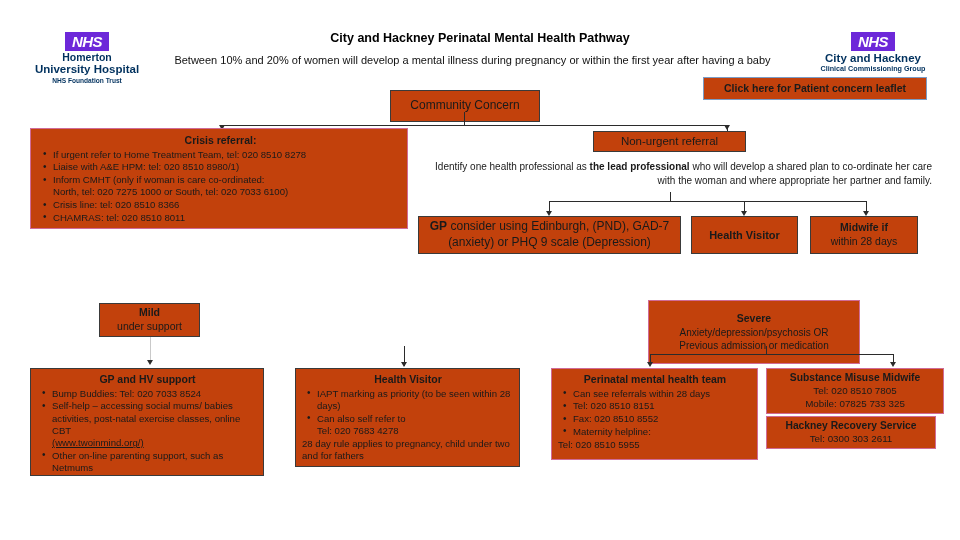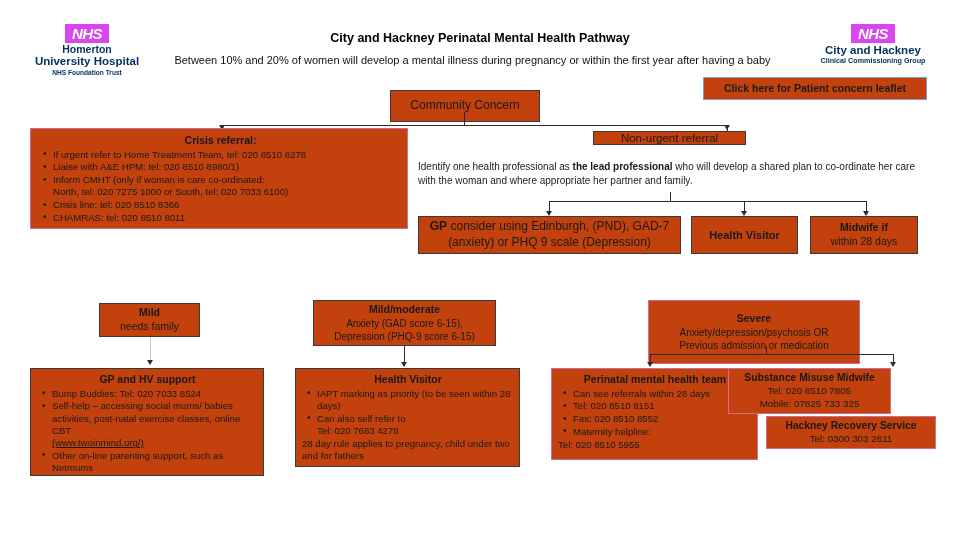--- a/index.html
+++ b/index.html
@@ -16,26 +16,27 @@
     width: 960px;
     height: 540px;
     overflow: hidden;
     background: #ffffff;
   }
 
   
   .nhs-logo { position: absolute; text-align: center; }
   .nhs-mark {
     display: inline-block;
-    background: #d946ef;
+    background: #6d28d9;
     color: #ffffff;
     font-weight: bold;
     font-style: italic;
     letter-spacing: -0.5px;
     font-family: "Liberation Sans", sans-serif;
+    margin-top: 8px;
   }
   .nhs-sub {
     color: #00315e;
     font-weight: bold;
     line-height: 1.08;
   }
   .nhs-sub2 {
     color: #00315e;
     font-weight: bold;
   }
@@ -186,25 +187,25 @@
       <li>Liaise with A&amp;E HPM: tel: 020 8510 8980/1)</li>
       <li>
         <span>Inform CMHT (only if woman is care co-ordinated:</span><br>
         <span>North, tel: 020 7275 1000 or South, tel: 020 7033 6100)</span>
       </li>
       <li>Crisis line: tel: 020 8510 8366</li>
       <li>CHAMRAS: tel: 020 8510 8011</li>
     </ul>
   </div>
 
-  <div class="box" style="left:593px; top:131px; width:153px; height:14px;">
+  <div class="box" style="left:593px; top:131px; width:153px; height:21px;">
     <div class="node-label" style="font-size:11.5px;">Non-urgent referral</div>
   </div>
 
-  <div style="position:absolute; left:418px; top:160px; width:514px; font-size:10px; line-height:1.35; text-align:left;">
+  <div style="position:absolute; left:418px; top:160px; width:514px; font-size:10px; line-height:1.35; text-align:right;">
     <span>Identify one health professional as </span><span style="font-weight:bold;">the lead professional</span><span> who will develop a shared plan to co-ordinate her care with the woman and where appropriate her partner and family.</span>
   </div>
 
   <div class="vline" style="left:670px; top:192px; height:10px;"></div>
   <div class="hline" style="left:549px; top:201px; width:317px;"></div>
   <div class="vline" style="left:549px; top:201px; height:12px;"></div>
   <div class="arrow-d" style="left:546px; top:211px;"></div>
   <div class="vline" style="left:744px; top:201px; height:12px;"></div>
   <div class="arrow-d" style="left:741px; top:211px;"></div>
   <div class="vline" style="left:866px; top:201px; height:12px;"></div>
@@ -229,36 +230,27 @@
         <span style="font-weight:bold;">Midwife if</span><br>
         <span>within 28 days</span>
       </div>
     </div>
   </div>
 
   <div class="box" style="left:99px; top:303px; width:101px; height:34px;">
     <div class="box-center normal" style="font-size:10.5px;">
       <div>
         <span style="font-weight:bold;">Mild</span><br>
-        <span>needs family</span>
+        <span>under support</span>
       </div>
     </div>
   </div>
   <div class="vline faint" style="left:150px; top:337px; height:26px;"></div>
   <div class="arrow-d" style="left:147px; top:360px;"></div>
 
-  <div class="box" style="left:313px; top:300px; width:183px; height:46px;">
-    <div class="box-center normal" style="font-size:10px;">
-      <div>
-        <span style="font-weight:bold; font-size:10.5px;">Mild/moderate</span><br>
-        <span>Anxiety (GAD score 6-15),</span><br>
-        <span>Depression (PHQ-9 score 6-15)</span>
-      </div>
-    </div>
-  </div>
   <div class="vline" style="left:404px; top:346px; height:20px;"></div>
   <div class="arrow-d" style="left:401px; top:362px;"></div>
 
   <div class="box pink" style="left:648px; top:300px; width:212px; height:64px;">
     <div class="box-center normal" style="font-size:10px;">
       <div>
         <span style="font-weight:bold; font-size:10.5px;">Severe</span><br>
         <span>Anxiety/depression/psychosis OR</span><br>
         <span>Previous admission or medication</span>
       </div>
@@ -299,21 +291,21 @@
     <span class="box-title">Perinatal mental health team</span>
     <ul class="bullets">
       <li>Can see referrals within 28 days</li>
       <li>Tel:  020 8510 8151</li>
       <li>Fax:  020 8510 8552</li>
       <li>Maternity helpline:</li>
     </ul>
     <div class="plainline" style="padding-left:2px;">Tel: 020 8510 5955</div>
   </div>
 
-  <div class="box pink" style="left:728px; top:368px; width:163px; height:46px;">
+  <div class="box pink" style="left:766px; top:368px; width:178px; height:46px;">
     <div class="box-center normal" style="font-size:9.8px;">
       <div>
         <span style="font-weight:bold; font-size:10.3px;">Substance Misuse Midwife</span><br>
         <span>Tel: 020 8510 7805</span><br>
         <span>Mobile:  07825 733 325</span>
       </div>
     </div>
   </div>
 
   <div class="box pink" style="left:766px; top:416px; width:170px; height:33px;">

